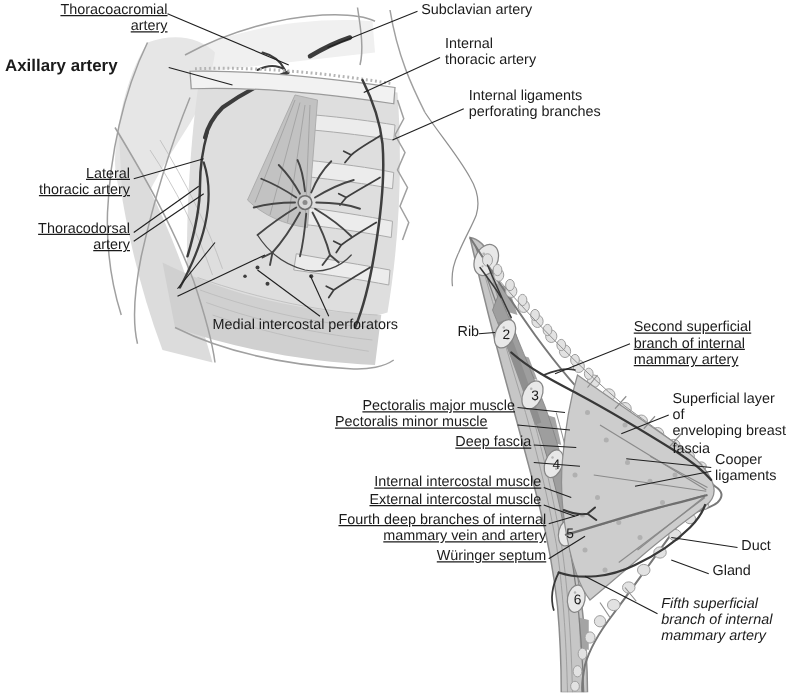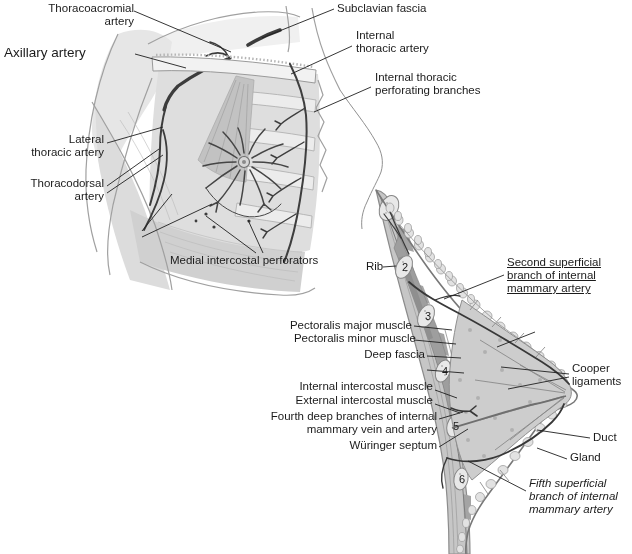--- a/index.html
+++ b/index.html
@@ -5,22 +5,22 @@
   html,body{margin:0;padding:0;background:#ffffff;}
   .canvas{
     position:relative;width:632px;height:554px;background:#ffffff;overflow:hidden;
     font-family:"Liberation Sans","DejaVu Sans",sans-serif;
   }
   .art{position:absolute;left:0;top:0;}
   .lbl{
     position:absolute;color:#1b1b1b;font-size:11.5px;line-height:13.2px;
     white-space:pre-line;letter-spacing:0px;
   }
-  .lbl.big{font-size:13.5px;line-height:15px;}
-  .lbl.r{text-align:right;}
+  .lbl.big{font-size:13.5px;line-height:15px;font-weight:bold;}
+  .lbl.r{text-align:right;text-decoration:underline;}
 </style>
 </head>
 <body>
 
 <div class="canvas">
 
   <svg class="art" width="632" height="554" viewBox="0 0 632 554">
 
     <g>
 
@@ -291,43 +291,46 @@
       <line x1="435" y1="390" x2="457" y2="398"></line>
       <line x1="435" y1="404" x2="460" y2="413"></line>
       <line x1="439" y1="419" x2="463" y2="412"></line>
       <line x1="439" y1="447" x2="468" y2="429"></line>
     </g>
   </svg>
 
   <div class="lbl r" style="left:22px;top:2px;width:112px;">Thoracoacromial
 artery</div>
   <div class="lbl big" style="left:4px;top:45px;">Axillary artery</div>
-  <div class="lbl" style="left:337px;top:2px;">Subclavian fascia</div>
+  <div class="lbl" style="left:337px;top:2px;">Subclavian artery</div>
   <div class="lbl" style="left:356px;top:29px;">Internal
 thoracic artery</div>
-  <div class="lbl" style="left:375px;top:71px;">Internal thoracic
+  <div class="lbl" style="left:375px;top:71px;">Internal ligaments
 perforating branches</div>
   <div class="lbl r" style="left:10px;top:133px;width:94px;">Lateral
 thoracic artery</div>
   <div class="lbl r" style="left:10px;top:177px;width:94px;">Thoracodorsal
 artery</div>
   <div class="lbl" style="left:170px;top:254px;">Medial intercostal perforators</div>
 
   <div class="lbl" style="left:366px;top:260px;">Rib</div>
   <div class="lbl" style="left:507px;top:256px;text-decoration:underline;">Second superficial
 branch of internal
 mammary artery</div>
+  <div class="lbl" style="left:538px;top:313px;">Superficial layer of
+enveloping breast
+fascia</div>
   <div class="lbl" style="left:572px;top:362px;">Cooper
 ligaments</div>
   <div class="lbl" style="left:593px;top:431px;">Duct</div>
   <div class="lbl" style="left:570px;top:451px;">Gland</div>
   <div class="lbl" style="left:529px;top:477px;font-style:italic;">Fifth superficial
 branch of internal
 mammary artery</div>
   <div class="lbl r" style="left:262px;top:319px;width:150px;">Pectoralis major muscle</div>
-  <div class="lbl r" style="left:266px;top:332px;width:150px;">Pectoralis minor muscle</div>
+  <div class="lbl r" style="left:254px;top:332px;width:150px;text-align:center;">Pectoralis minor muscle</div>
   <div class="lbl r" style="left:325px;top:348px;width:100px;">Deep fascia</div>
   <div class="lbl r" style="left:283px;top:380px;width:150px;">Internal intercostal muscle</div>
   <div class="lbl r" style="left:283px;top:394px;width:150px;">External intercostal muscle</div>
   <div class="lbl r" style="left:257px;top:410px;width:180px;">Fourth deep branches of internal
 mammary vein and artery</div>
   <div class="lbl r" style="left:337px;top:439px;width:100px;">Würinger septum</div>
 </div>
 
 </body></html>

